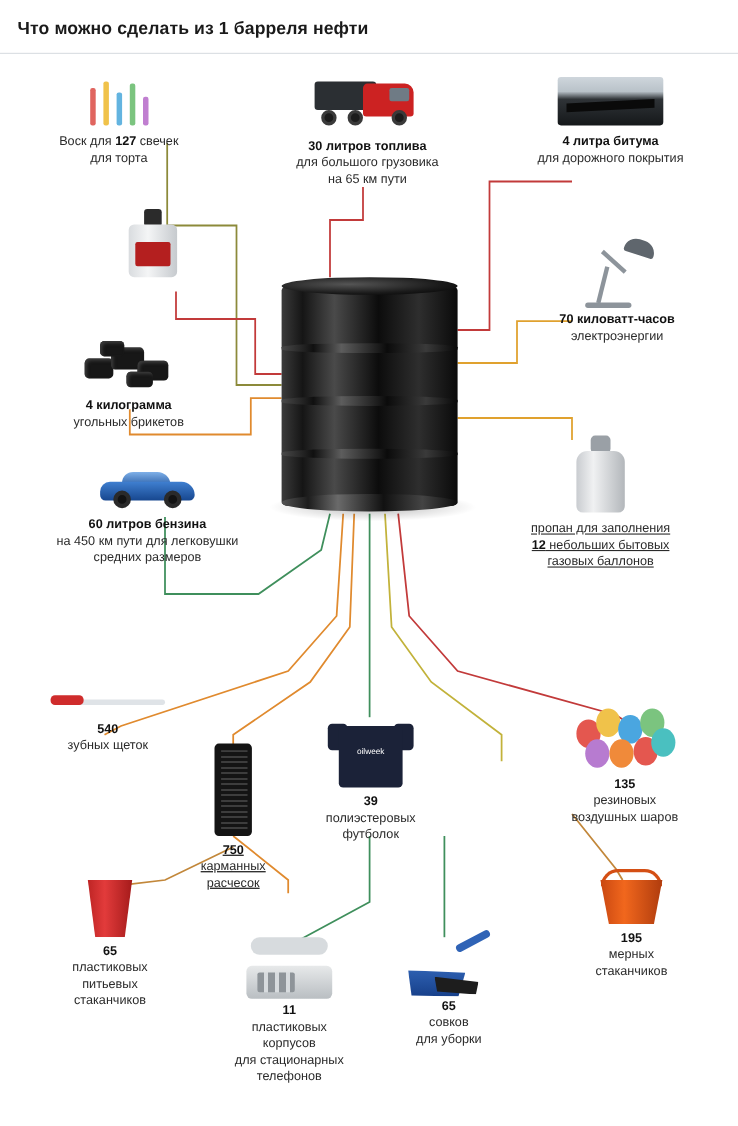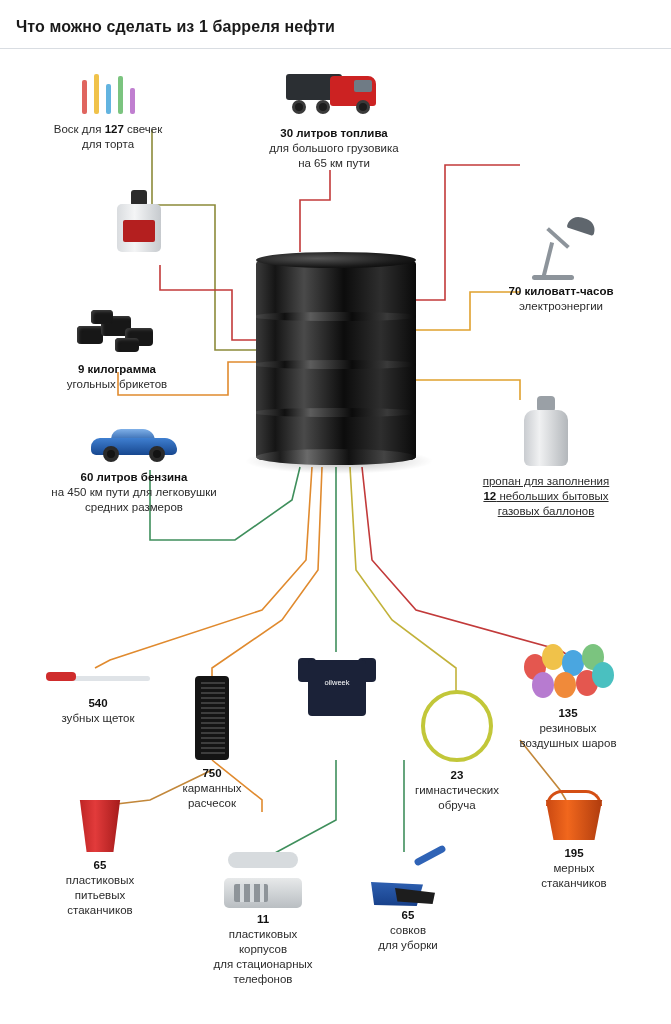--- a/index.html
+++ b/index.html
@@ -173,38 +173,42 @@
     <div class="truck">
       <div class="trail"></div>
       <div class="cab"></div>
       <div class="w" style="left:6px;"></div>
       <div class="w" style="left:30px;"></div>
       <div class="w" style="right:12px;"></div>
     </div>
     <div class="cap" style="margin-top:12px;"><b>30 литров топлива</b><br>для большого грузовика<br>на 65 км пути</div>
   </div>
 
+  <div class="node" style="left:460px;top:70px;width:190px;">
+    <div class="bitumen"></div>
+    <div class="cap" style="margin-top:8px;"><b>4 литра битума</b><br>для дорожного покрытия</div>
+  </div>
 
   <div class="node" style="left:44px;top:190px;width:190px;">
     <div class="bottle">
       <div class="nk"></div>
         <div class="bd"></div>
         <div class="lbl"></div>
     </div>
   </div>
 
   <div class="node" style="left:22px;top:308px;width:190px;">
     <div class="coal">
       <i style="left:6px;top:18px;width:26px;height:18px;"></i>
       <i style="left:30px;top:8px;width:30px;height:20px;"></i>
       <i style="left:54px;top:20px;width:28px;height:18px;"></i>
       <i style="left:20px;top:2px;width:22px;height:14px;"></i>
       <i style="left:44px;top:30px;width:24px;height:14px;"></i>
     </div>
-    <div class="cap" style="margin-top:6px;"><b>9 килограмма</b><br>угольных брикетов</div>
+    <div class="cap" style="margin-top:6px;"><b>4 килограмма</b><br>угольных брикетов</div>
   </div>
 
   <div class="node" style="left:466px;top:218px;width:190px;">
     <div class="lamp">
       <div class="base"></div>
         <div class="a1"></div>
         <div class="a2"></div>
         <div class="head"></div>
     </div>
     <div class="cap" style="margin-top:4px;"><b>70 киловатт-часов</b><br>электроэнергии</div>
@@ -221,46 +225,43 @@
   </div>
 
   <div class="node" style="left:446px;top:396px;width:200px;">
     <div class="tank">
       <div class="vl"></div>
         <div class="bd"></div>
     </div>
     <div class="cap" style="margin-top:8px;text-decoration:underline;">пропан для заполнения<br><b>12</b> небольших бытовых<br>газовых баллонов</div>
   </div>
 
-  <div class="node" style="left:28px;top:668px;width:140px;">
+  <div class="node" style="left:28px;top:628px;width:140px;">
     <div class="brush">
       <div class="h"></div>
         <div class="hd"></div>
     </div>
     <div class="cap" style="margin-top:6px;"><b>540</b><br>зубных щеток</div>
   </div>
 
-  <div class="node" style="left:160px;top:676px;width:104px;">
+  <div class="node" style="left:160px;top:676px;width:104px;text-decoration:underline;">
     <div class="comb"></div>
     <div class="cap" style="margin-top:6px;"><b>750</b><br>карманных<br>расчесок</div>
   </div>
 
   <div class="node" style="left:282px;top:652px;width:110px;">
     <div class="tshirt">
       <div class="sl" style="left:0;"></div>
       <div class="sl" style="right:0;"></div>
       <div class="b"></div>
       <div class="txt">oilweek</div>
     </div>
-  </div>
-
-  <div class="node" style="left:404px;top:690px;width:106px;">
-    <div class="hoop"></div>
-    <div class="cap" style="margin-top:6px;"><b>23</b><br>гимнастических<br>обруча</div>
-  </div>
+    <div class="cap" style="margin-top:4px;"><b>39</b><br>полиэстеровых<br>футболок</div>
+  </div>
+
 
   <div class="node" style="left:498px;top:642px;width:140px;">
     <div class="balloons">
       <i style="left:4px;top:12px;background:#e4574f;"></i>
       <i style="left:22px;top:2px;background:#f0c24a;"></i>
       <i style="left:42px;top:8px;background:#4aa6e0;"></i>
       <i style="left:62px;top:2px;background:#7bc47f;"></i>
       <i style="left:12px;top:30px;background:#b77bd0;"></i>
       <i style="left:34px;top:30px;background:#f08a3a;"></i>
       <i style="left:56px;top:28px;background:#e4574f;"></i>

